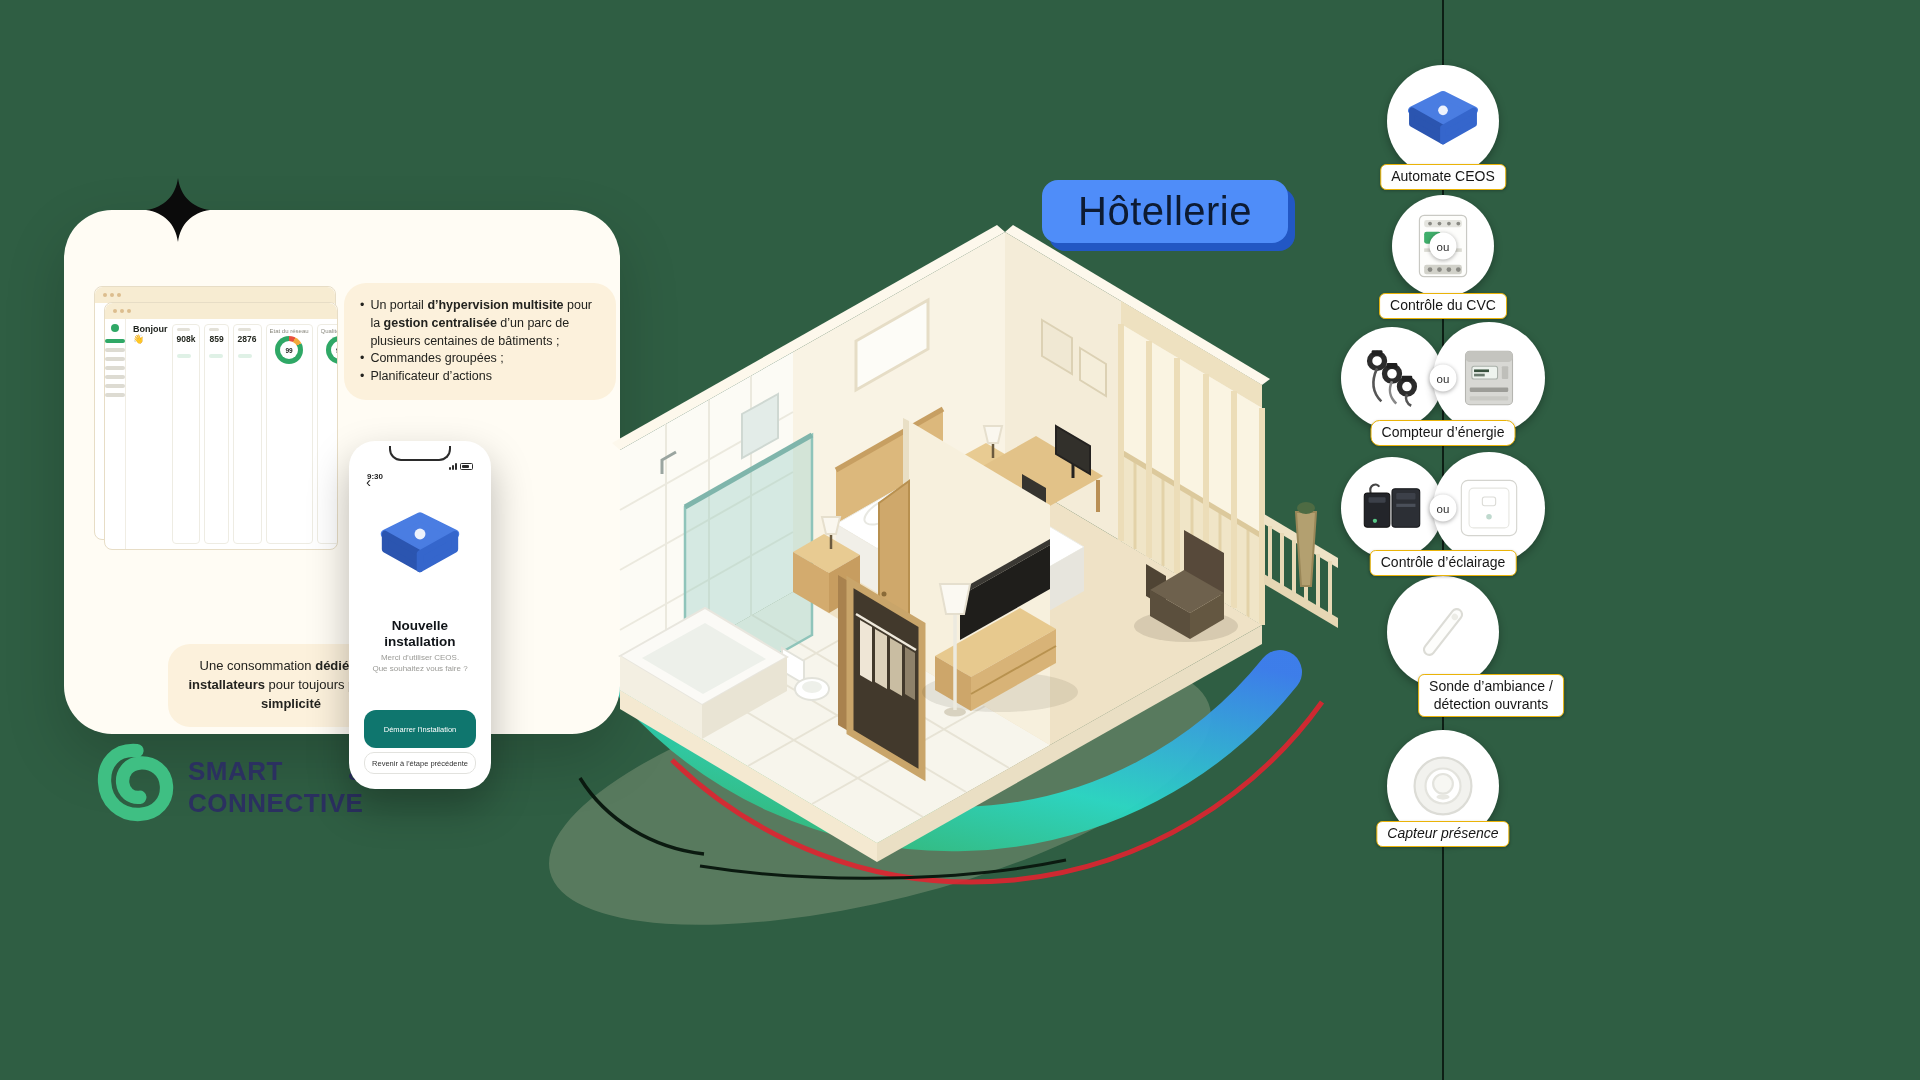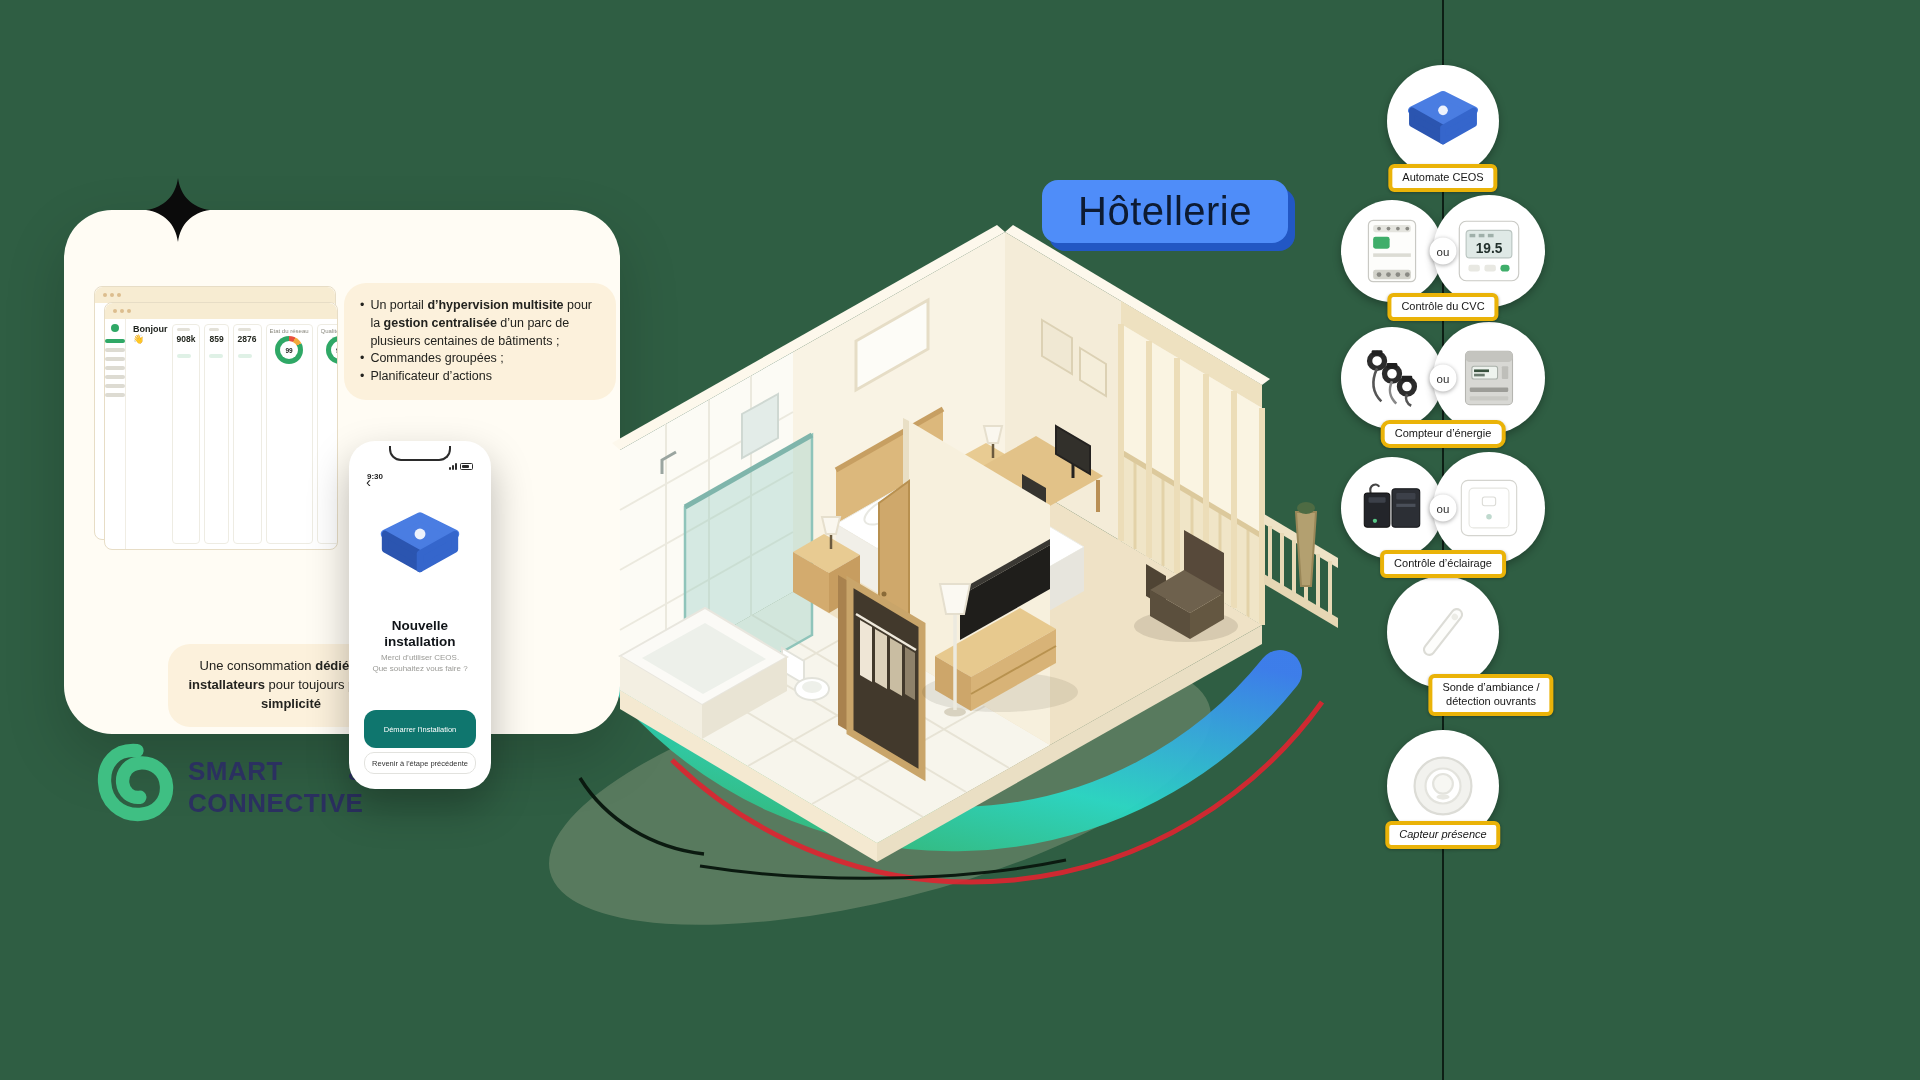--- a/index.html
+++ b/index.html
@@ -98,22 +98,22 @@
   
   .tl-line{position:absolute;left:1442px;top:0;width:2px;height:1080px;background:#0d1f15;z-index:1;}
   .tl-circle{background:#fff;border-radius:50%;display:flex;align-items:center;justify-content:center;
     box-shadow:0 3px 9px rgba(0,0,0,.3);}
   .tl-single{position:absolute;left:1443px;transform:translateX(-50%);z-index:2;}
   .tl-pair{position:absolute;left:1443px;transform:translateX(-50%);display:flex;align-items:center;z-index:2;}
   .tl-pair .tl-circle + .tl-circle{margin-left:-10px;}
   .or-badge{position:absolute;left:50%;top:50%;transform:translate(-50%,-50%);width:27px;height:27px;border-radius:50%;
     background:#fff;display:flex;align-items:center;justify-content:center;font-size:11.5px;color:#2c2c2c;z-index:3;
     box-shadow:0 1px 4px rgba(0,0,0,.35);}
-  .tl-label{position:absolute;left:1443px;transform:translateX(-50%);background:#fff;border:4px solid #eab308;
-    border-radius:6px;padding:3px 10px;font-size:11px;color:#161616;white-space:nowrap;text-align:center;z-index:3;
+  .tl-label{position:absolute;left:1443px;transform:translateX(-50%);background:#fff;border:1px solid #eab308;
+    border-radius:6px;padding:3px 10px;font-size:14px;color:#161616;white-space:nowrap;text-align:center;z-index:3;
     box-shadow:0 1px 3px rgba(0,0,0,.25);line-height:1.25;}
   b{font-weight:bold;}
 </style>
 </head>
 <body>
 <div id="canvas">
 
 <svg class="glow" width="1920" height="1080" viewBox="0 0 1920 1080">
   <defs>
     <linearGradient id="ring" x1="0%" y1="100%" x2="100%" y2="0%">
@@ -477,33 +477,20 @@
           <circle cx="35" cy="9" r="1.6" fill="#8a8a84"></circle>
       <rect x="6" y="16" width="14" height="10" rx="2" fill="#3fae6a"></rect>
       <rect x="6" y="30" width="32" height="3" fill="#dcdcd4"></rect>
       <rect x="6" y="44" width="32" height="8" rx="2" fill="#d2d2ca"></rect>
       <circle cx="11" cy="48" r="2" fill="#8a8a84"></circle>
           <circle cx="19" cy="48" r="2" fill="#8a8a84"></circle>
       <circle cx="27" cy="48" r="2" fill="#8a8a84"></circle>
           <circle cx="35" cy="48" r="2" fill="#8a8a84"></circle>
     </svg>
   </div>
-  <div class="tl-circle" style="width:112px;height:112px;">
-    <svg width="64" height="64" viewBox="0 0 56 56">
-      <rect x="2" y="2" width="52" height="52" rx="6" fill="#ffffff" stroke="#c9c9c4"></rect>
-      <rect x="8" y="10" width="40" height="24" rx="3" fill="#dfe9e6" stroke="#b9c4c0"></rect>
-      <rect x="11" y="13" width="5" height="3" fill="#9fb0aa"></rect>
-      <rect x="19" y="13" width="5" height="3" fill="#9fb0aa"></rect>
-      <rect x="27" y="13" width="5" height="3" fill="#9fb0aa"></rect>
-      <text x="28" y="30" font-size="12" font-weight="bold" text-anchor="middle" fill="#22302c">19.5</text>
-      <rect x="10" y="40" width="10" height="6" rx="2" fill="#e8e8e2"></rect>
-      <rect x="24" y="40" width="10" height="6" rx="2" fill="#e8e8e2"></rect>
-      <rect x="38" y="40" width="8" height="6" rx="3" fill="#3fae6a"></rect>
-    </svg>
-  </div>
   <div class="or-badge">ou</div>
 </div>
 <div class="tl-label" style="top:293px;">Contrôle du CVC</div>
 
 <div class="tl-pair" style="top:322px;">
   <div class="tl-circle" style="width:102px;height:102px;">
     <svg width="64" height="64" viewBox="0 0 60 60">
       <g stroke="#2c2c2c" fill="none" stroke-width="5">
         <circle cx="16" cy="14" r="7"></circle>
             <circle cx="30" cy="26" r="7"></circle>

